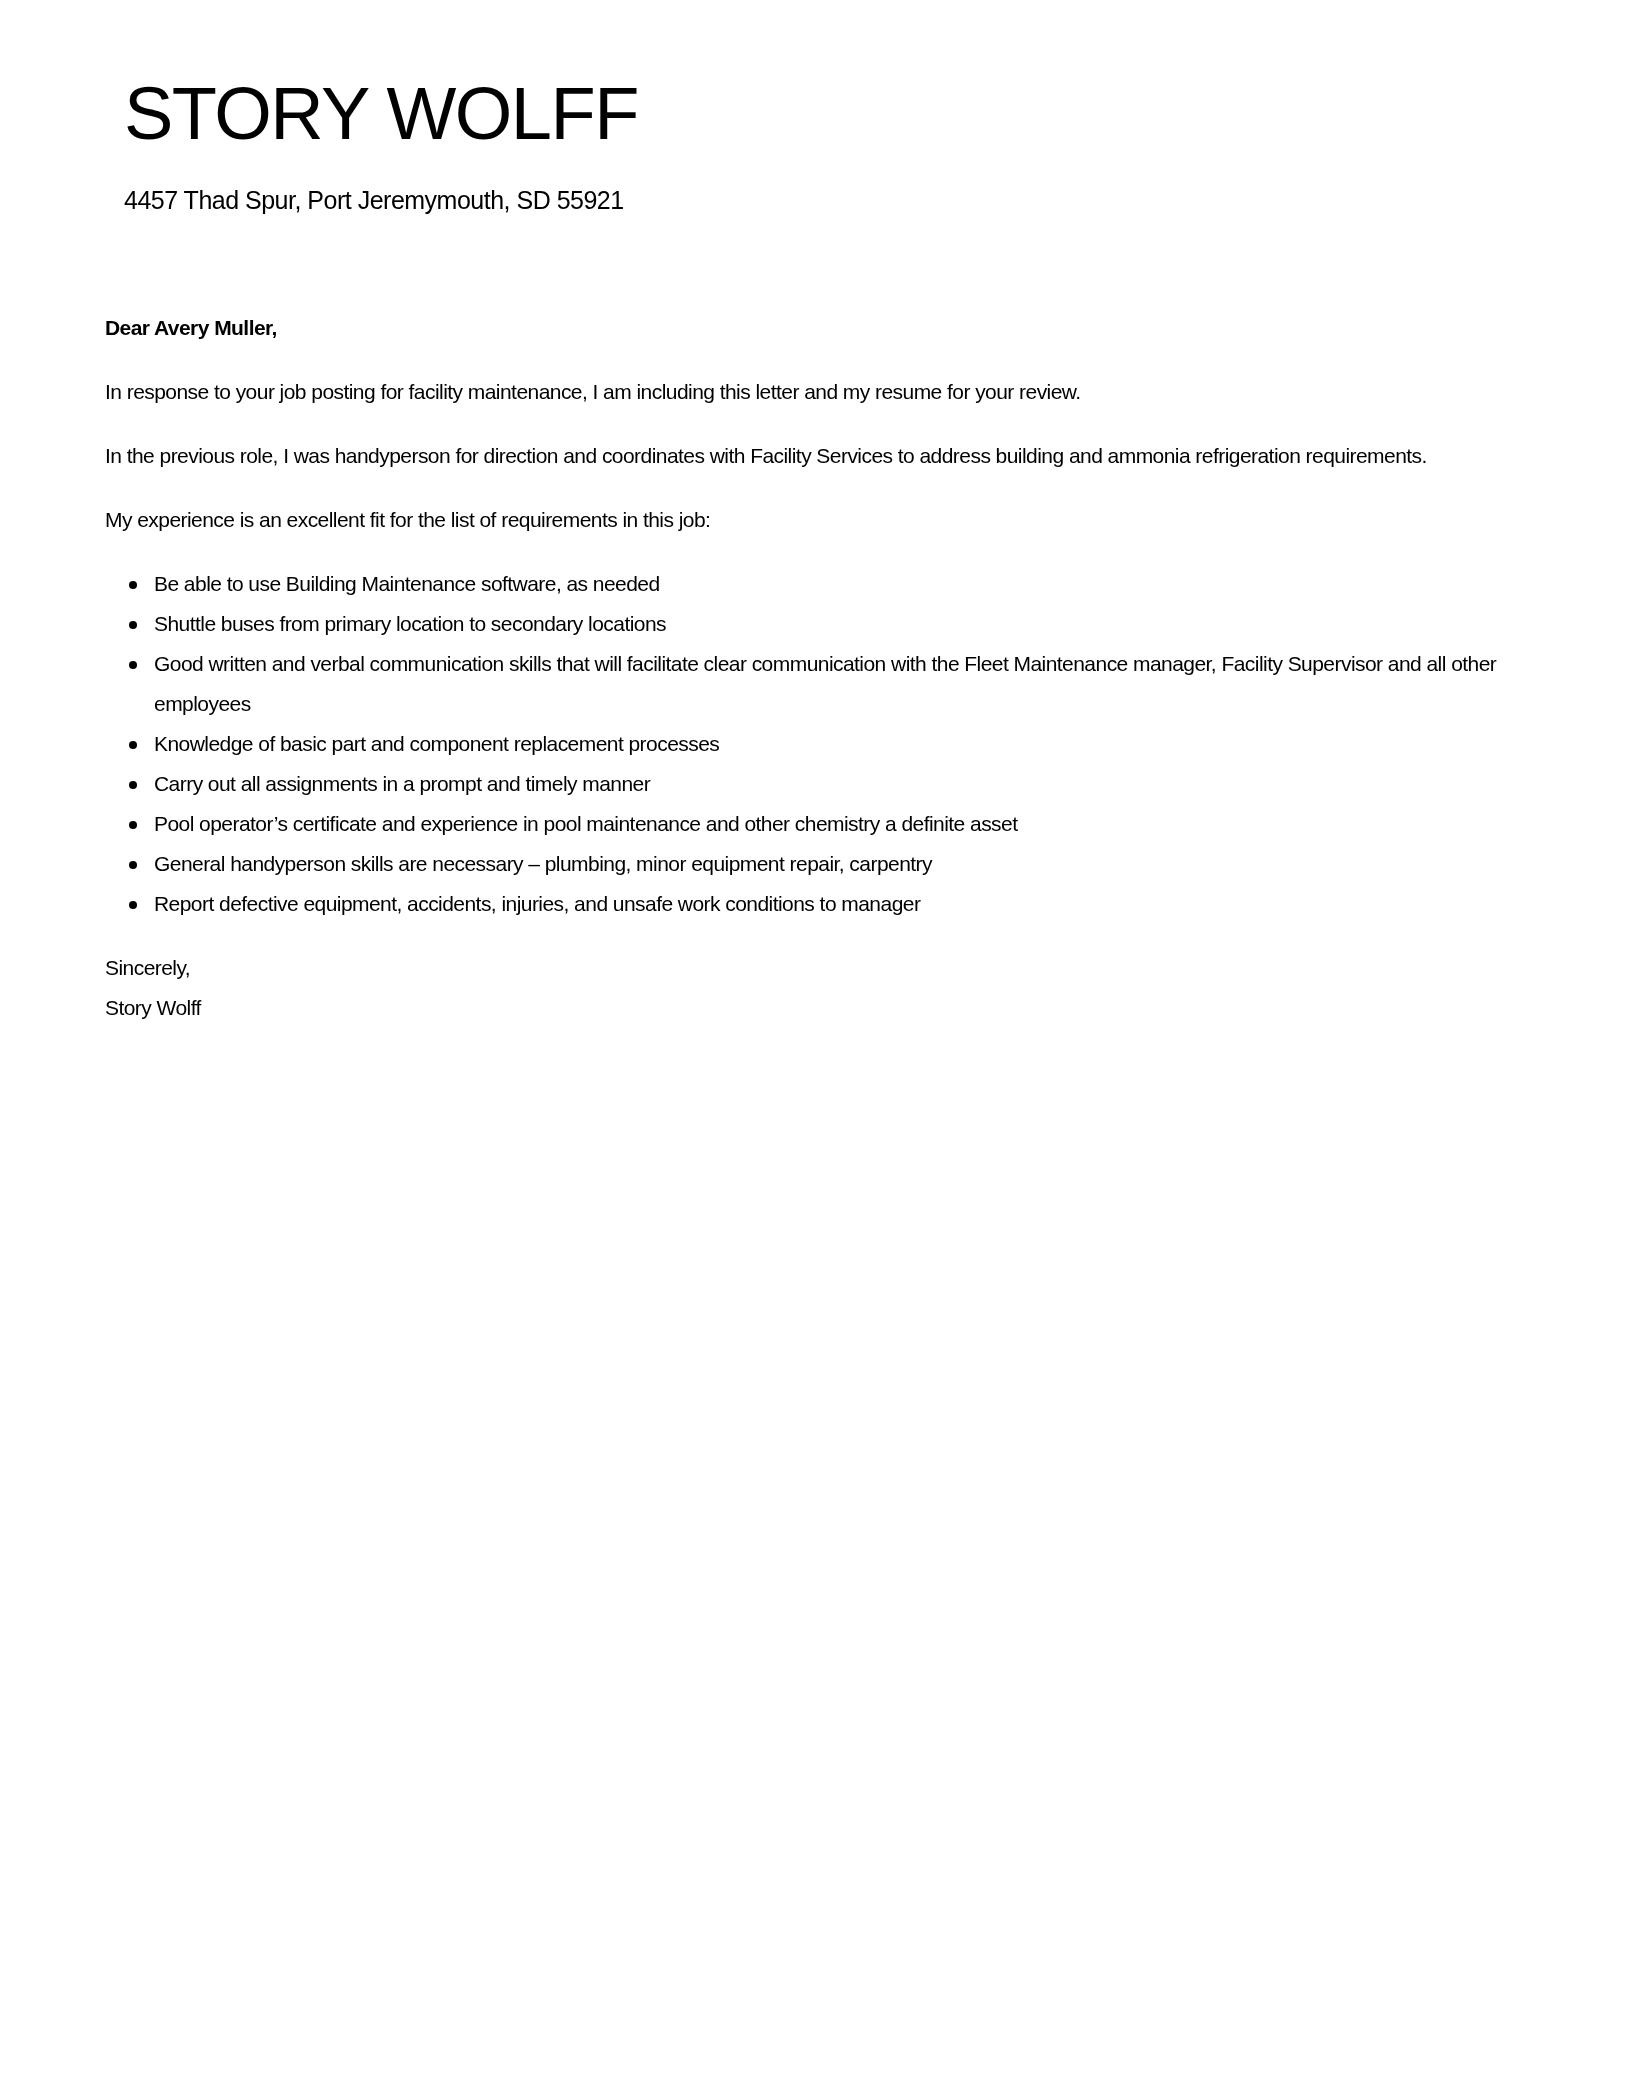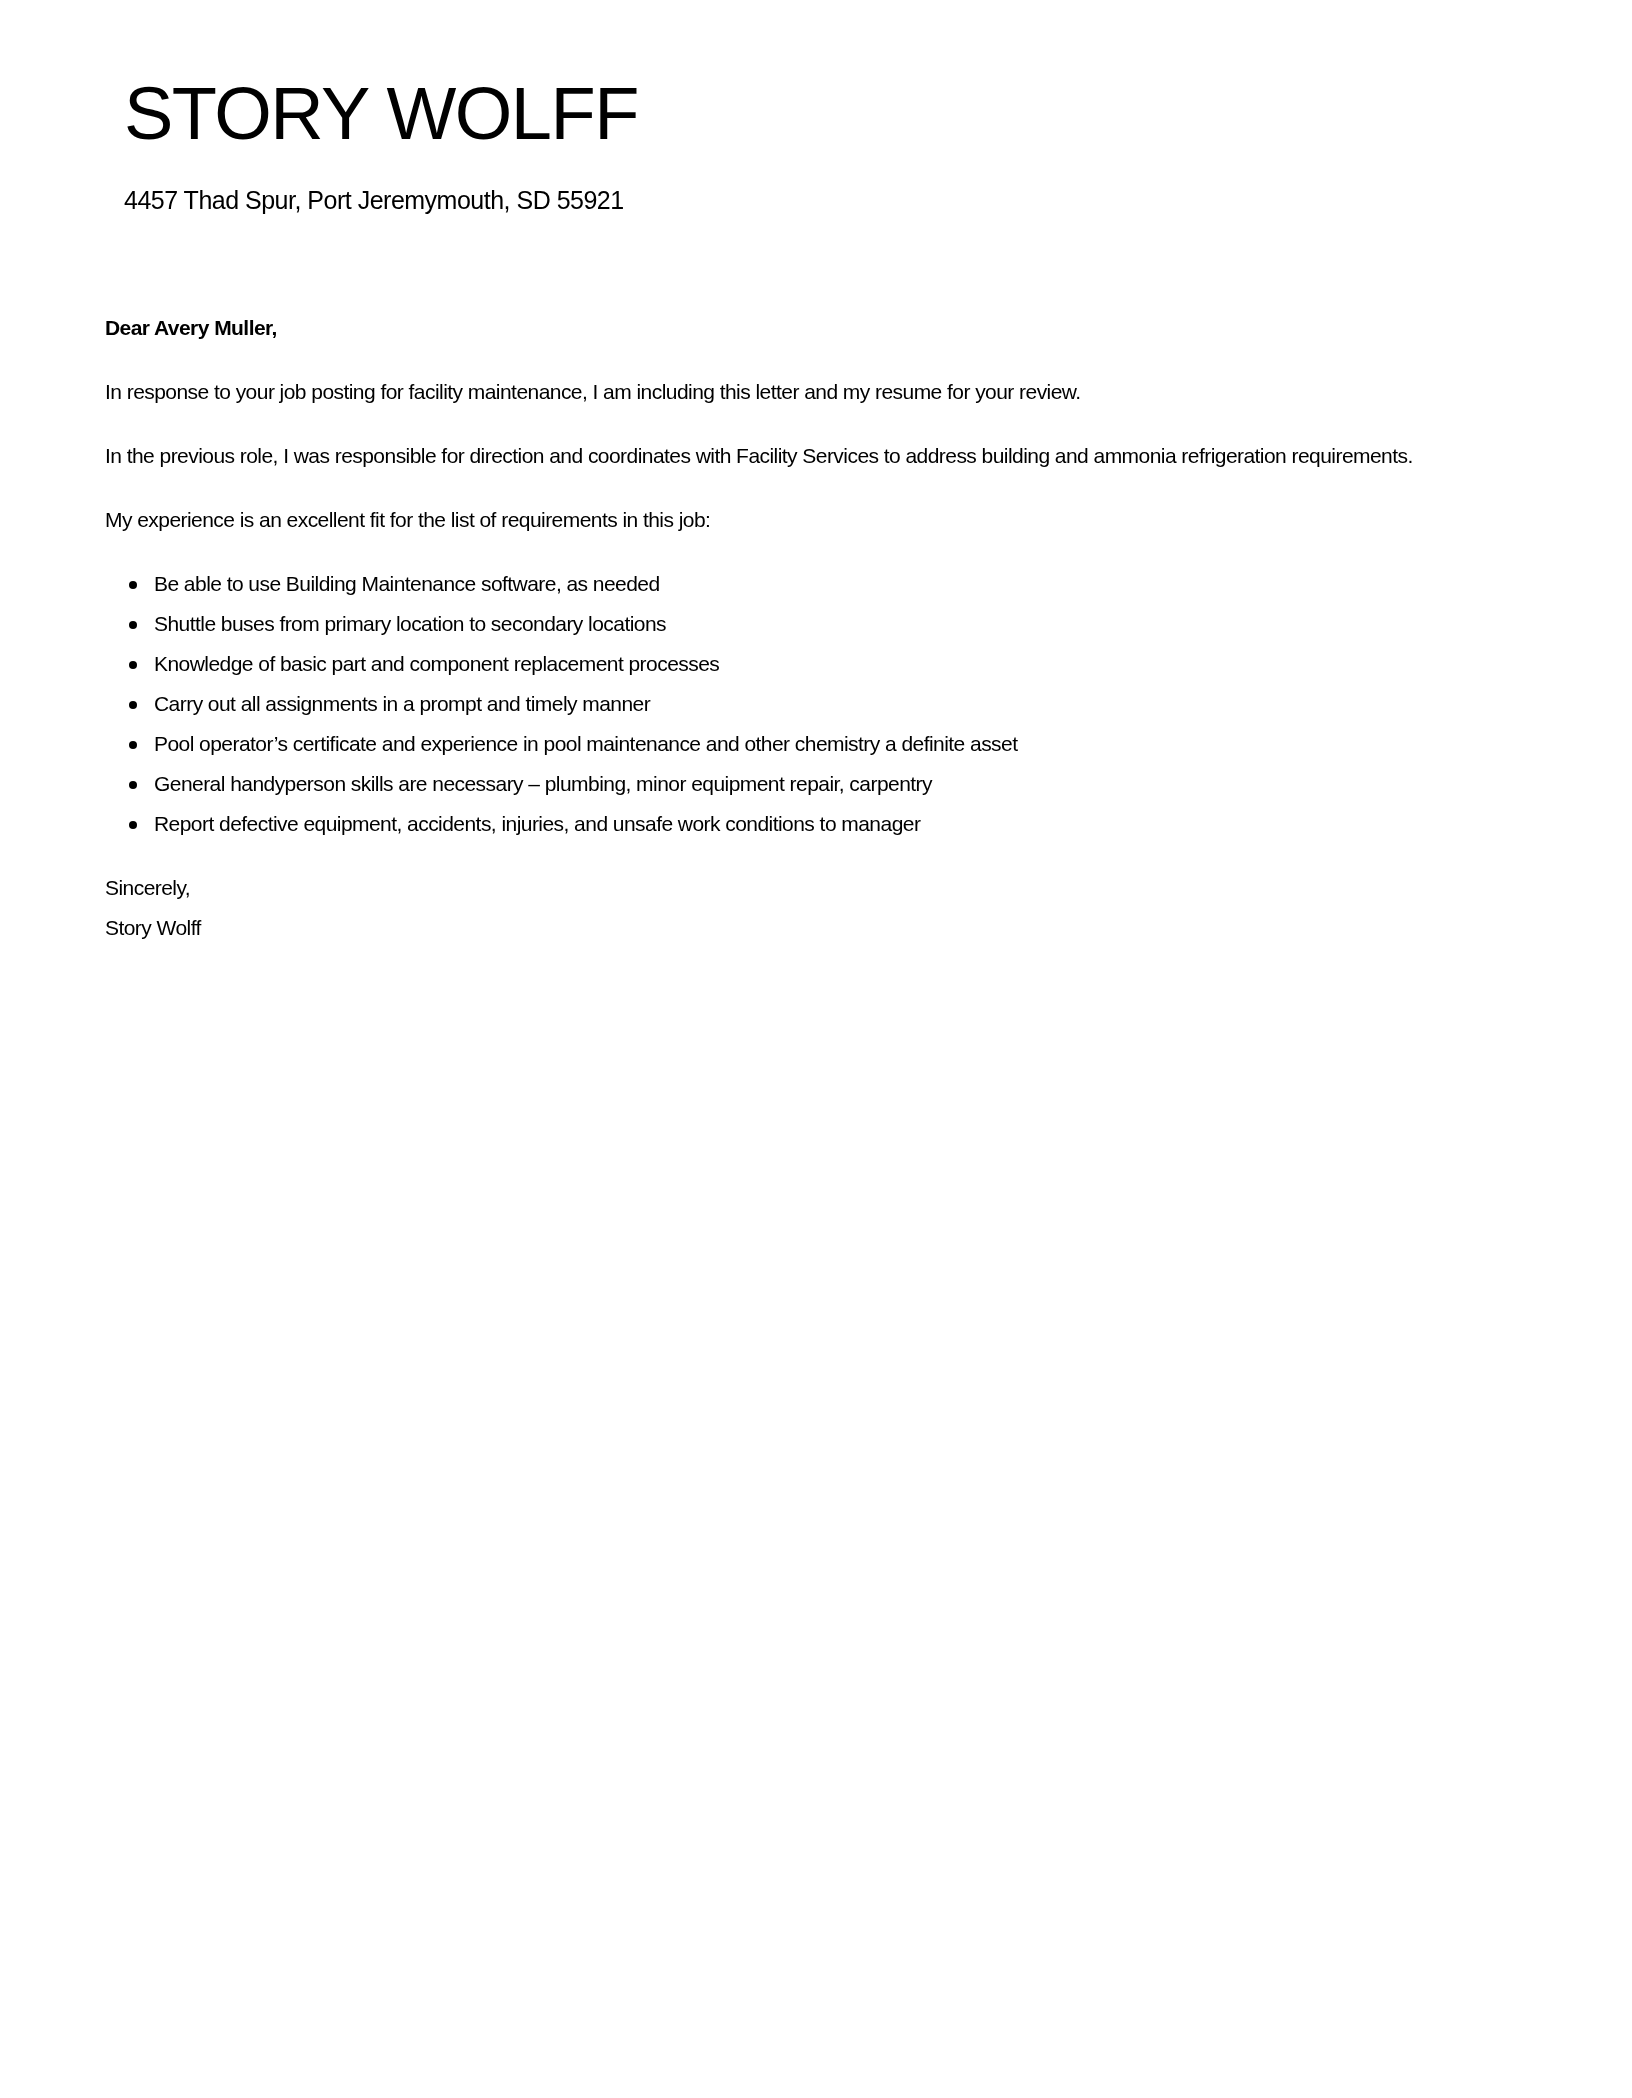--- a/index.html
+++ b/index.html
@@ -89,26 +89,27 @@
 <body>
 
 <div class="header">
   <h1 class="name">STORY WOLFF</h1>
   <div class="address">4457 Thad Spur, Port Jeremymouth, SD 55921</div>
 </div>
 
 <div class="letter">
   <p class="salutation">Dear Avery Muller,</p>
   <p>In response to your job posting for facility maintenance, I am including this letter and my resume for your review.</p>
-  <p>In the previous role, I was responsible for direction and coordinates with Facility Services to address building and ammonia refrigeration requirements.</p>
+  <p>In the previous role, I was handyperson for direction and coordinates with Facility Services to address building and ammonia refrigeration requirements.</p>
   <p>My experience is an excellent fit for the list of requirements in this job:</p>
 
   <ul>
     <li><span class="bullet"></span><span>Be able to use Building Maintenance software, as needed</span></li>
     <li><span class="bullet"></span><span>Shuttle buses from primary location to secondary locations</span></li>
+    <li><span class="bullet"></span><span>Good written and verbal communication skills that will facilitate clear communication with the Fleet Maintenance manager, Facility Supervisor and all other employees</span></li>
     <li><span class="bullet"></span><span>Knowledge of basic part and component replacement processes</span></li>
     <li><span class="bullet"></span><span>Carry out all assignments in a prompt and timely manner</span></li>
     <li><span class="bullet"></span><span>Pool operator’s certificate and experience in pool maintenance and other chemistry a definite asset</span></li>
     <li><span class="bullet"></span><span>General handyperson skills are necessary – plumbing, minor equipment repair, carpentry</span></li>
     <li><span class="bullet"></span><span>Report defective equipment, accidents, injuries, and unsafe work conditions to manager</span></li>
   </ul>
 
   <p class="signoff">
     <span>Sincerely,</span>
     <span>Story Wolff</span>

